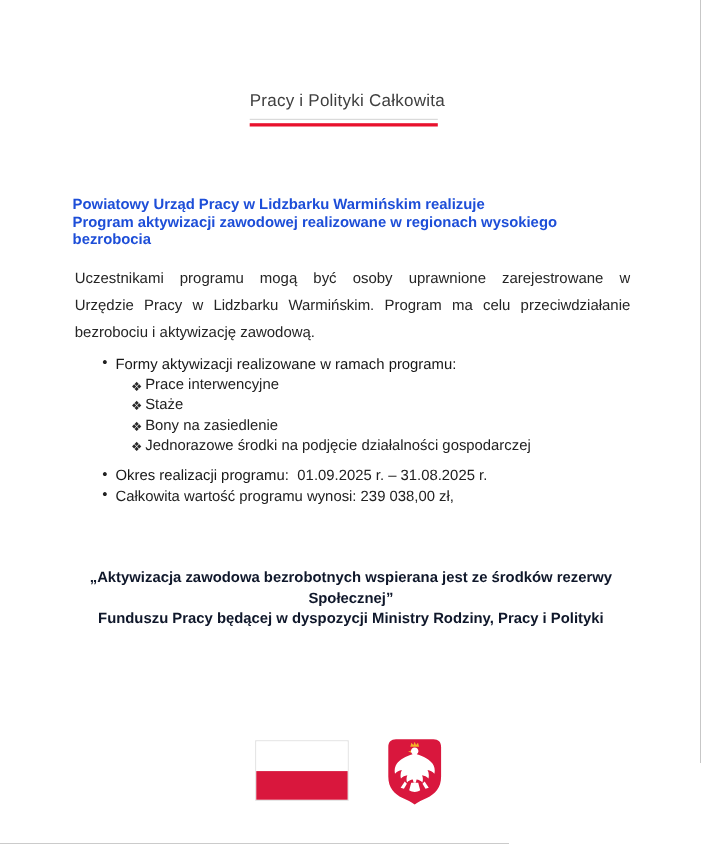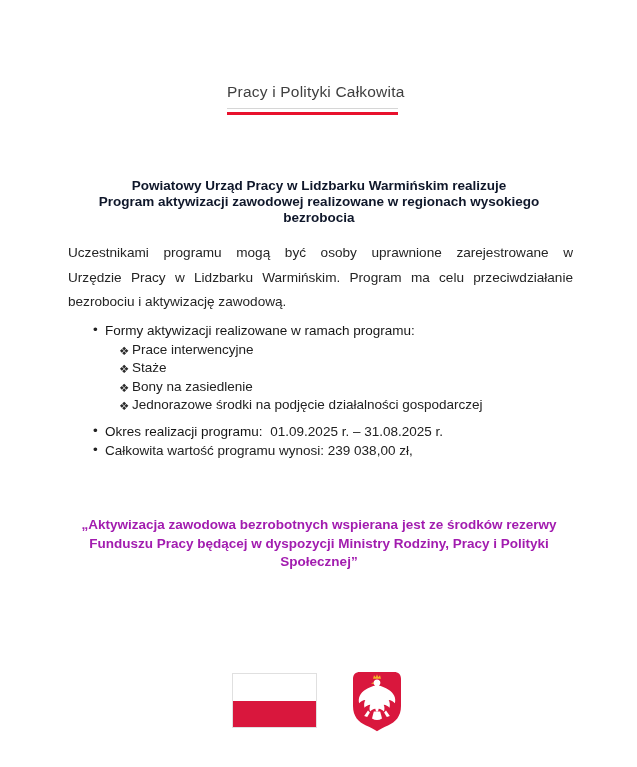--- a/index.html
+++ b/index.html
@@ -29,22 +29,22 @@
     color:var(--logo_text);
     letter-spacing:.2px;
     white-space:nowrap;
   }
   .rule-gray{margin-top:6px;width:171px;height:1.5px;background:var(--rule_gray);}
   .rule-red{margin-top:2.5px;width:171px;height:3.5px;background:var(--rule_red);}
 
   
   .heading{
     position:absolute;left:66px;top:178px;width:506px;
-    font-size:13.5px;line-height:15.8px;font-weight:bold;color:#0f172a;
-    text-align:center;
+    font-size:13.5px;line-height:15.8px;font-weight:bold;color:#1d4ed8;
+    text-align:left;
   }
   .hline{display:block;}
 
   
   .intro{
     position:absolute;left:68px;top:241px;width:505px;
     font-size:13.6px;line-height:24.6px;color:#252525;
   }
   .jline{display:block;text-align:justify;height:24.6px;overflow:hidden;}
   .jline::after{content:"";display:inline-block;width:100%;height:0;}
@@ -62,21 +62,21 @@
   .diamond{
     position:absolute;left:26px;top:1px;
     font-family:"DejaVu Sans",sans-serif;
     font-size:11.5px;color:#2a2a2a;
   }
   .cont{padding-left:29px;}
 
   
   .quote{
     position:absolute;left:66px;top:516px;width:506px;
-    font-size:13.5px;line-height:18.6px;font-weight:bold;color:#a21caf;
+    font-size:13.5px;line-height:18.6px;font-weight:bold;color:#0f172a;
     text-align:center;
   }
 
   
   .flag{
     position:absolute;left:232px;top:673px;width:85px;height:55px;
     border:1px solid var(--flag_border);
   }
   .flag-white{height:50%;background:#ffffff;}
   .flag-red{height:50%;background:var(--red);}
@@ -138,22 +138,22 @@
       <span class="val">01.09.2025 r. – 31.08.2025 r.</span>
     </div>
     <div class="li1">
       <span class="dot">•</span>
       <span>Całkowita wartość programu wynosi: 239 038,00 zł,</span>
     </div>
   </div>
 
   <div class="quote">
     <span class="hline">„Aktywizacja zawodowa bezrobotnych wspierana jest ze środków rezerwy</span>
+    <span class="hline">Społecznej”</span>
     <span class="hline">Funduszu Pracy będącej w dyspozycji Ministry Rodziny, Pracy i Polityki</span>
-    <span class="hline">Społecznej”</span>
   </div>
 
   <div class="flag">
     <div class="flag-white"></div>
     <div class="flag-red"></div>
   </div>
 
   <svg class="emblem" viewBox="0 0 50 61" aria-hidden="true">
     <path class="shield" d="M8 1 H42 C46.5 1 49 3.5 49 8 V35 C49 45.5 43.5 51 36 54.5 C32 56.3 28 58.2 25 60.3 C22 58.2 18 56.3 14 54.5 C6.5 51 1 45.5 1 35 V8 C1 3.5 3.5 1 8 1 Z"></path>
     <path class="gold" d="M21 7.8 l1 -3.6 1.8 2 1.2 -2.9 1.2 2.9 1.8 -2 1 3.6 Z"></path>

